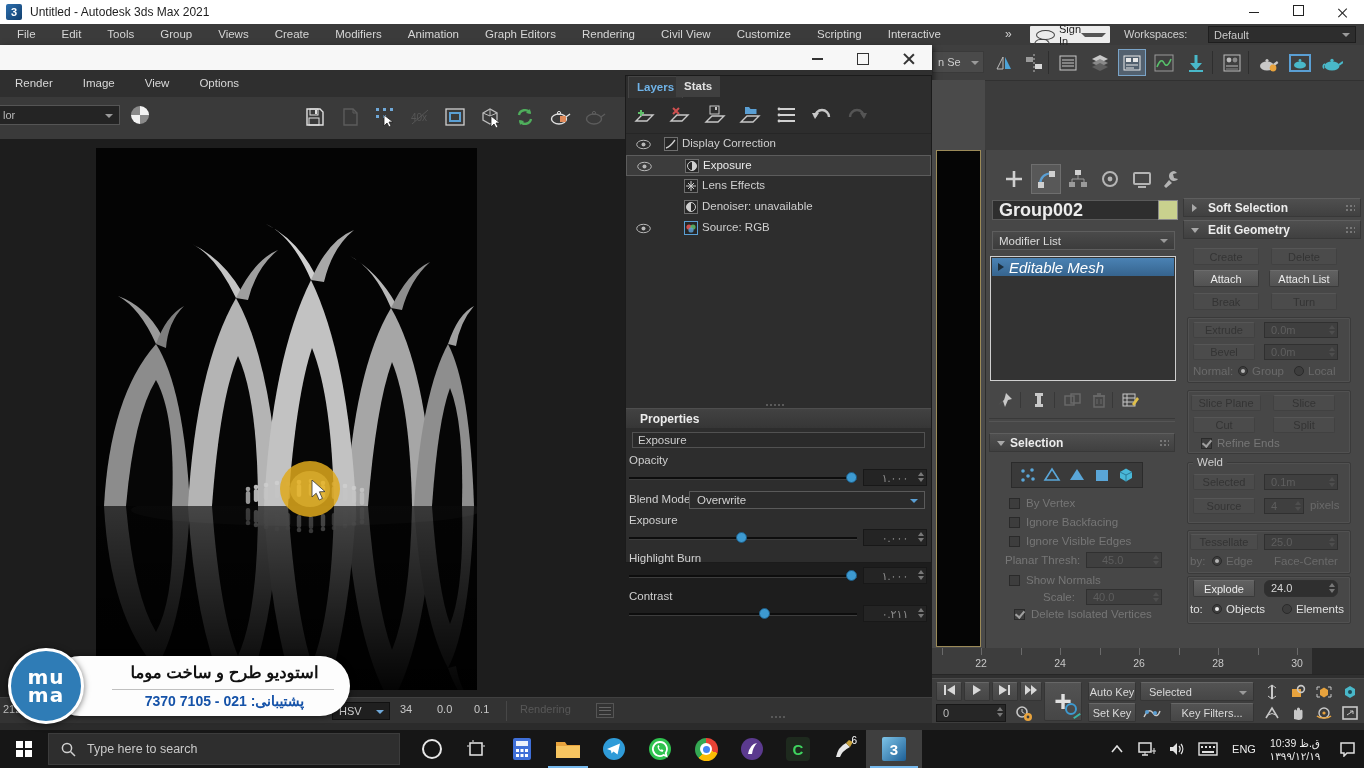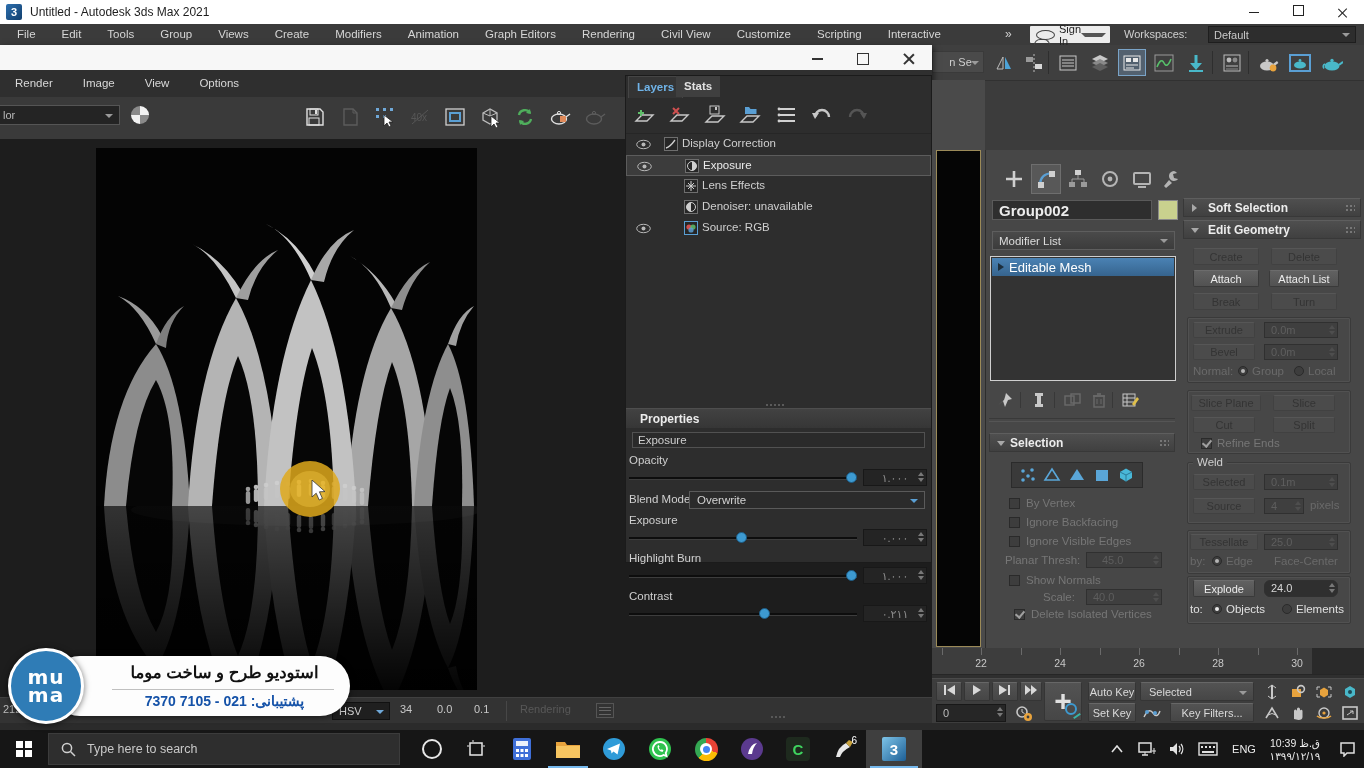--- a/index.html
+++ b/index.html
@@ -25,21 +25,21 @@
   #menu-overflow{left:1005px;top:0;line-height:21px;color:#cfcfcf;font-size:12px;}
   #signin{left:1030px;top:2px;width:80px;height:17px;background:#ececec;border-radius:1px;display:flex;align-items:center;}
   #signin .person{width:8px;height:8px;border:1px solid #444;border-radius:50%;margin:0 4px 0 6px;position:relative;}
   #signin .person::after{content:"";position:absolute;left:-3px;top:8px;width:14px;height:5px;border:1px solid #444;border-bottom:none;border-radius:6px 6px 0 0;}
   #signin span{color:#222;font-size:11px;flex:1;}
   #ws-label{left:1124px;top:0;line-height:21px;color:#cfcfcf;font-size:11px;}
   #ws-dd{left:1208px;top:2px;width:148px;height:17px;background:#2d2d2d;border:1px solid #1e1e1e;color:#c8c8c8;
          font-size:11px;line-height:16px;padding-left:5px;box-sizing:border-box;}
   .dtri{position:absolute;width:0;height:0;border-left:4px solid transparent;border-right:4px solid transparent;border-top:4px solid #9a9a9a;}
   
-  #main-toolbar{left:930px;top:45px;width:434px;height:35px;background:#3f3f3f;border-bottom:1px solid #313131;text-align:center;}
+  #main-toolbar{left:930px;top:45px;width:434px;height:35px;background:#3f3f3f;border-bottom:1px solid #313131;}
   .mtb-icon{top:4px;width:28px;height:27px;display:flex;align-items:center;justify-content:center;}
   .mtb-sep{top:6px;width:1px;height:23px;background:#2e2e2e;}
   .mtb-hl{background:#53616f;border:1px solid #7aa4c8;box-sizing:border-box;}
   
   #render-window{left:0;top:45px;width:932px;height:678px;background:#1d1d1d;box-shadow:2px 2px 6px rgba(0,0,0,.5);}
   #rw-titlebar{left:0;top:0;width:932px;height:25px;background:#f7f7f7;border-bottom:1px solid #d5d5d5;}
   .rwbtn{top:0;width:45px;height:25px;text-align:center;line-height:25px;color:#333;}
   #rw-menubar{left:0;top:25px;width:932px;height:27px;background:#2f2f2f;display:flex;border-bottom:1px solid #242424;}
   #rw-menubar .mi-item{padding:0 15px;line-height:26px;font-size:11.5px;color:#d8d8d8;}
   #rw-toolbar{left:0;top:52px;width:932px;height:42px;background:#3a3a3a;border-bottom:1px solid #282828;overflow:hidden;}
@@ -87,29 +87,29 @@
             font-size:11.5px;line-height:17px;padding-left:7px;box-sizing:border-box;}
   #lp-botgrip{left:145px;top:640px;width:20px;height:3px;display:flex;gap:2px;}
   #lp-botgrip i{width:2px;height:2px;background:#666;border-radius:50%;}
   
   #vp-strip{left:932px;top:80px;width:53px;height:568px;background:#4a4a4a;}
   #vp-black{left:4px;top:70px;width:45px;height:497px;background:#050505;border:1px solid #9b8a58;box-sizing:border-box;}
   
   #cmd-panel{left:985px;top:150px;width:379px;height:508px;background:#474747;border-left:1px solid #2d2d2d;box-sizing:border-box;}
   .cp-tab{top:14px;width:30px;height:30px;display:flex;align-items:center;justify-content:center;}
   .cp-tab.active{background:#585858;border:1px solid #6e6e6e;box-sizing:border-box;}
-  #obj-name{left:6px;top:50px;width:160px;height:20px;background:#2e2e2e;border:1px solid #5a5a5a;color:#ececec;
-            font-weight:bold;font-size:15px;line-height:19px;padding-left:6px;box-sizing:border-box;}
+  #obj-name{left:6px;top:50px;width:184px;height:20px;background:#2e2e2e;border:1px solid #5a5a5a;color:#ececec;
+            font-weight:bold;font-size:18px;line-height:19px;padding-left:6px;box-sizing:border-box;}
   #obj-color{left:172px;top:50px;width:20px;height:20px;background:#c9d18e;border:1px solid #8a8a8a;box-sizing:border-box;}
   #mod-list{left:6px;top:81px;width:183px;height:19px;background:linear-gradient(#4a4a4a,#3c3c3c);border:1px solid #5e5e5e;
             color:#dcdcdc;font-size:11.5px;line-height:18px;padding-left:6px;box-sizing:border-box;}
   #mod-stack{left:4px;top:106px;width:186px;height:125px;background:#333;border:1px solid #cfcfcf;box-sizing:border-box;}
   #stack-row{left:1px;top:1px;width:182px;height:18px;background:linear-gradient(#4a82b4,#36648e);display:flex;align-items:center;}
   #stack-arrow{width:0;height:0;border-top:4px solid transparent;border-bottom:4px solid transparent;border-left:6px solid #1d2e3c;margin:0 5px 0 6px;}
-  #stack-row span{color:#fff;font-size:13px;}
+  #stack-row span{color:#fff;font-size:15px;font-style:italic;}
   .st-icon{top:240px;width:22px;height:20px;display:flex;align-items:center;justify-content:center;}
   .st-sep{top:242px;width:1px;height:16px;background:#383838;}
   #cp-divider{left:3px;top:268px;width:186px;height:2px;border-top:1px solid #393939;border-bottom:1px solid #555;}
   .rollhead{background:linear-gradient(#4f4f4f,#404040);border:1px solid #383838;border-top-color:#5e5e5e;
             color:#ececec;font-weight:bold;font-size:12px;line-height:18px;box-sizing:border-box;}
   .roll-arrow-d{position:absolute;left:7px;top:7px;width:0;height:0;border-left:4px solid transparent;border-right:4px solid transparent;border-top:5px solid #a8a8a8;}
   .roll-arrow-r{position:absolute;left:8px;top:5px;width:0;height:0;border-top:4px solid transparent;border-bottom:4px solid transparent;border-left:5px solid #a8a8a8;}
   .grip{position:absolute;right:5px;top:5px;width:10px;height:9px;
         background-image:radial-gradient(#777 34%,transparent 36%);background-size:4px 4px;}
   #sel-icons{left:25px;top:312px;width:132px;height:26px;background:#3a3a3a;border:1px solid #2b2b2b;display:flex;align-items:center;justify-content:space-evenly;box-sizing:border-box;}

